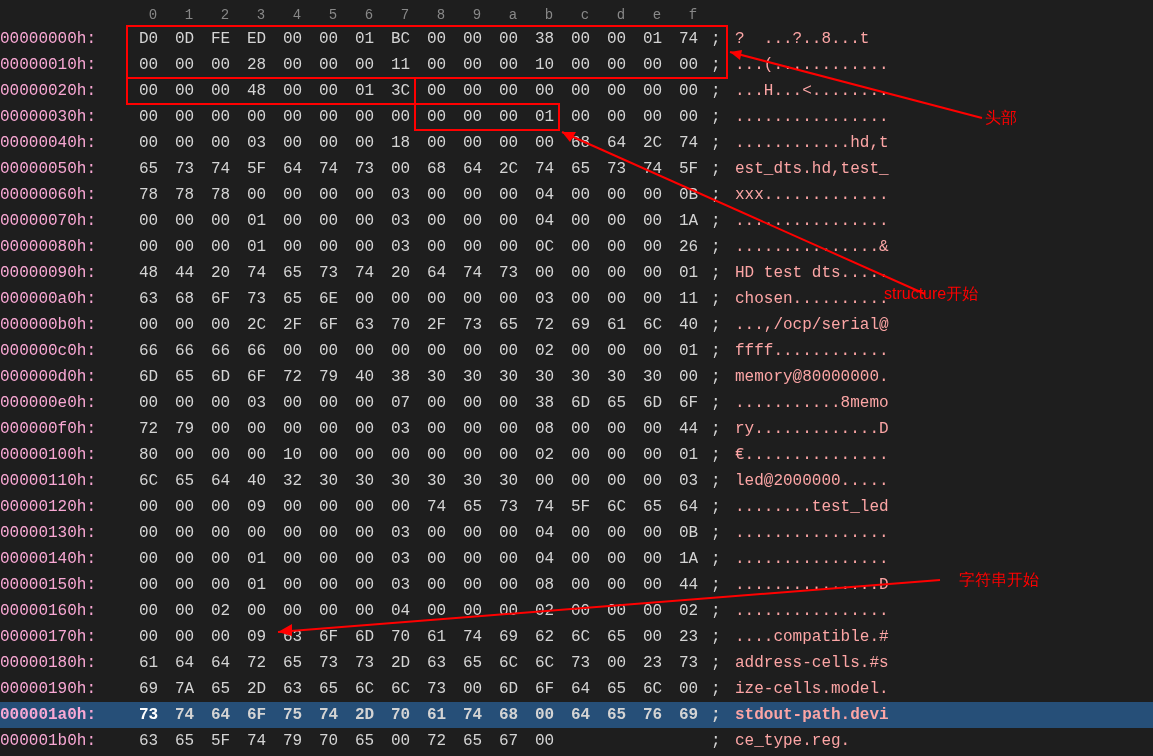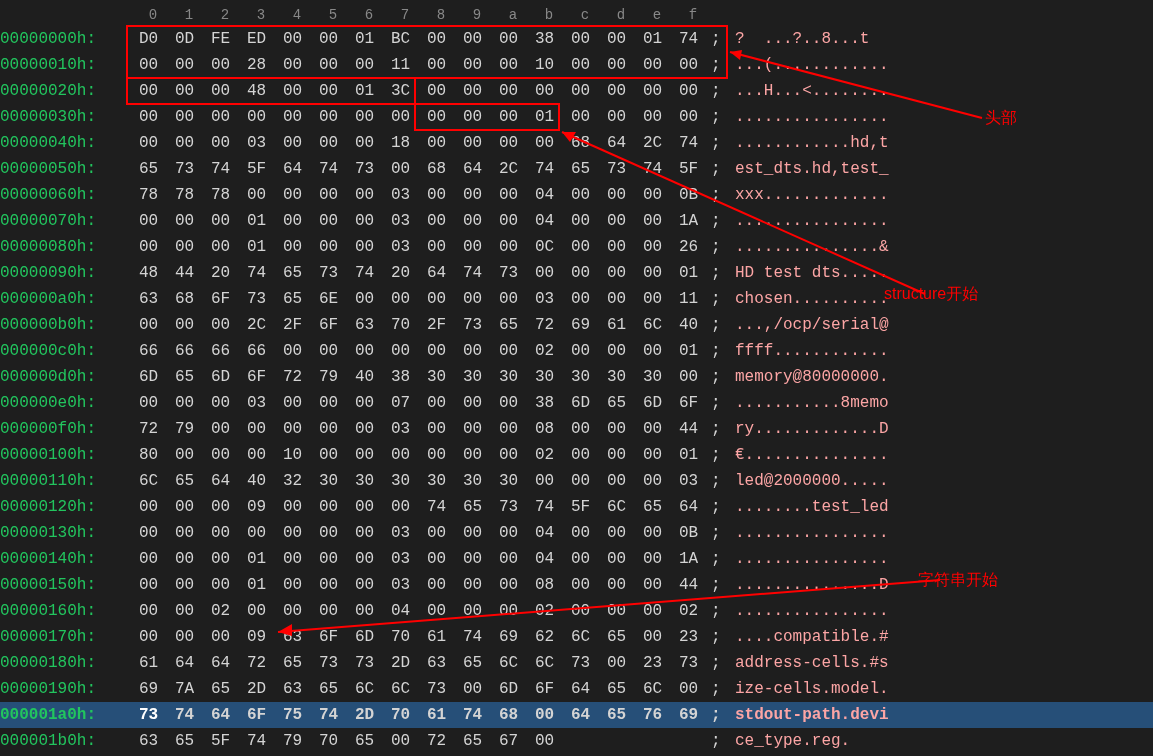--- a/index.html
+++ b/index.html
@@ -35,21 +35,21 @@
   .row {
     display: flex;
     height: 26px;
     align-items: center;
     white-space: pre;
     position: relative;
   }
   .row.hl { background: #264f78; font-weight: bold; }
   .offset {
     width: 135px;
-    color: #22c55e;
+    color: #f9a8d4;
   }
   .bytes {
     display: flex;
   }
   .byte {
     width: 36px;
     text-align: left;
     padding-left: 4px;
   }
   .sep {
@@ -80,21 +80,21 @@
     border: 2px solid #ff0000;
     left: 126px; top: 77px; width: 290px; height: 28px;
   }
   .box3 {
     position: absolute;
     border: 2px solid #ff0000;
     left: 414px; top: 103px; width: 146px; height: 28px;
   }
   .label1 { left: 985px; top: 108px; }
   .label2 { left: 884px; top: 284px; }
-  .label3 { left: 918px; top: 570px; }
+  .label3 { left: 959px; top: 570px; }
   svg.arrows { position:absolute; inset:0; width:1153px; height:756px; }
   svg.arrows line { stroke: #ff0000; stroke-width: 2; }
   svg.arrows polygon { fill: #ff0000; }
 </style>
 </head>
 <body>
 
 <div class="hexview">
   <div class="header-row">
     <span class="spacer"></span>

